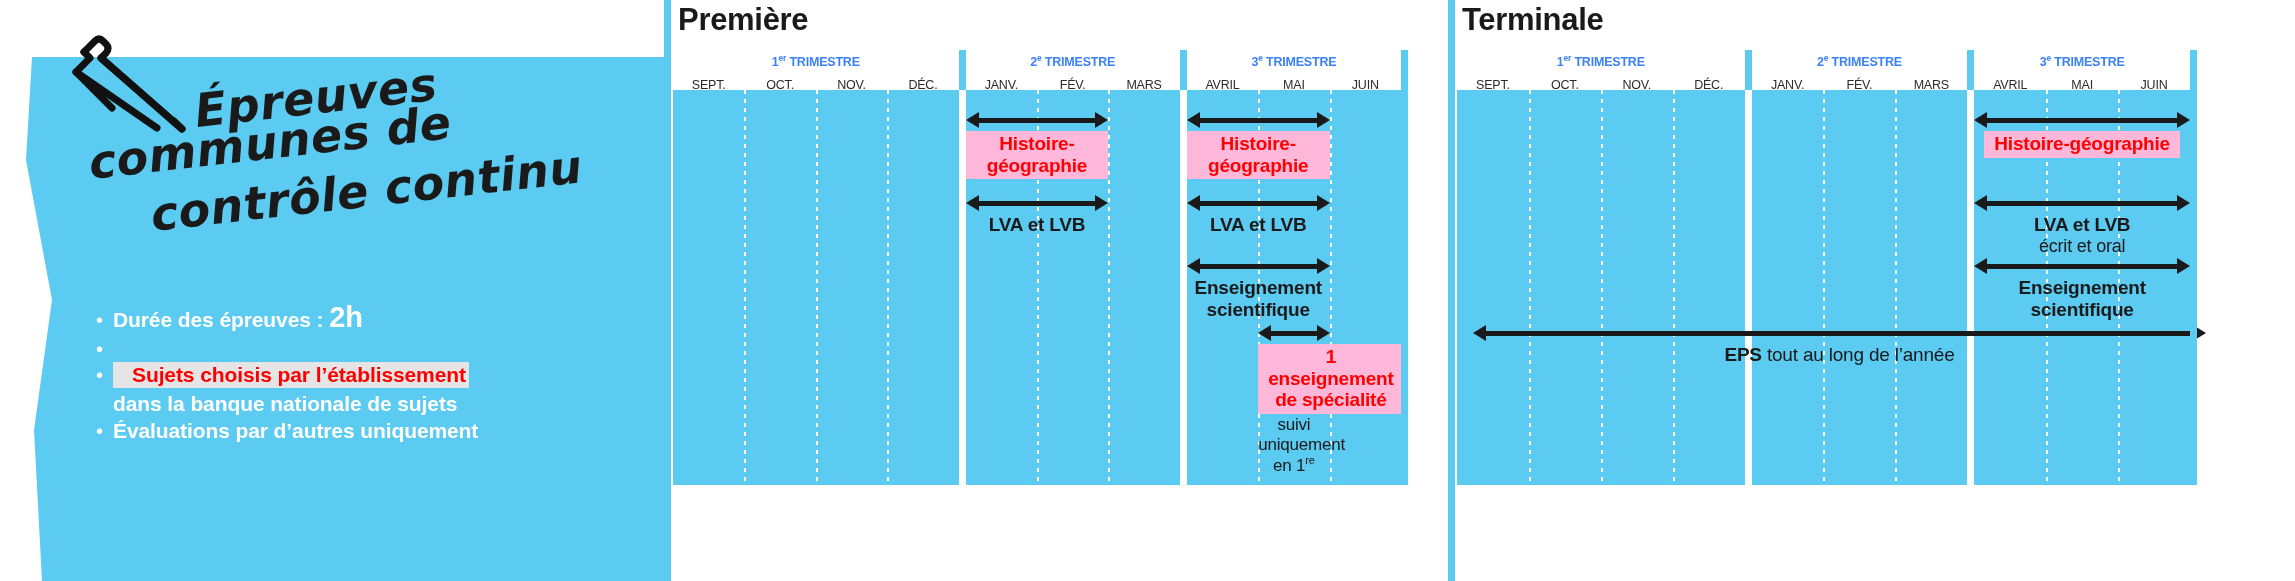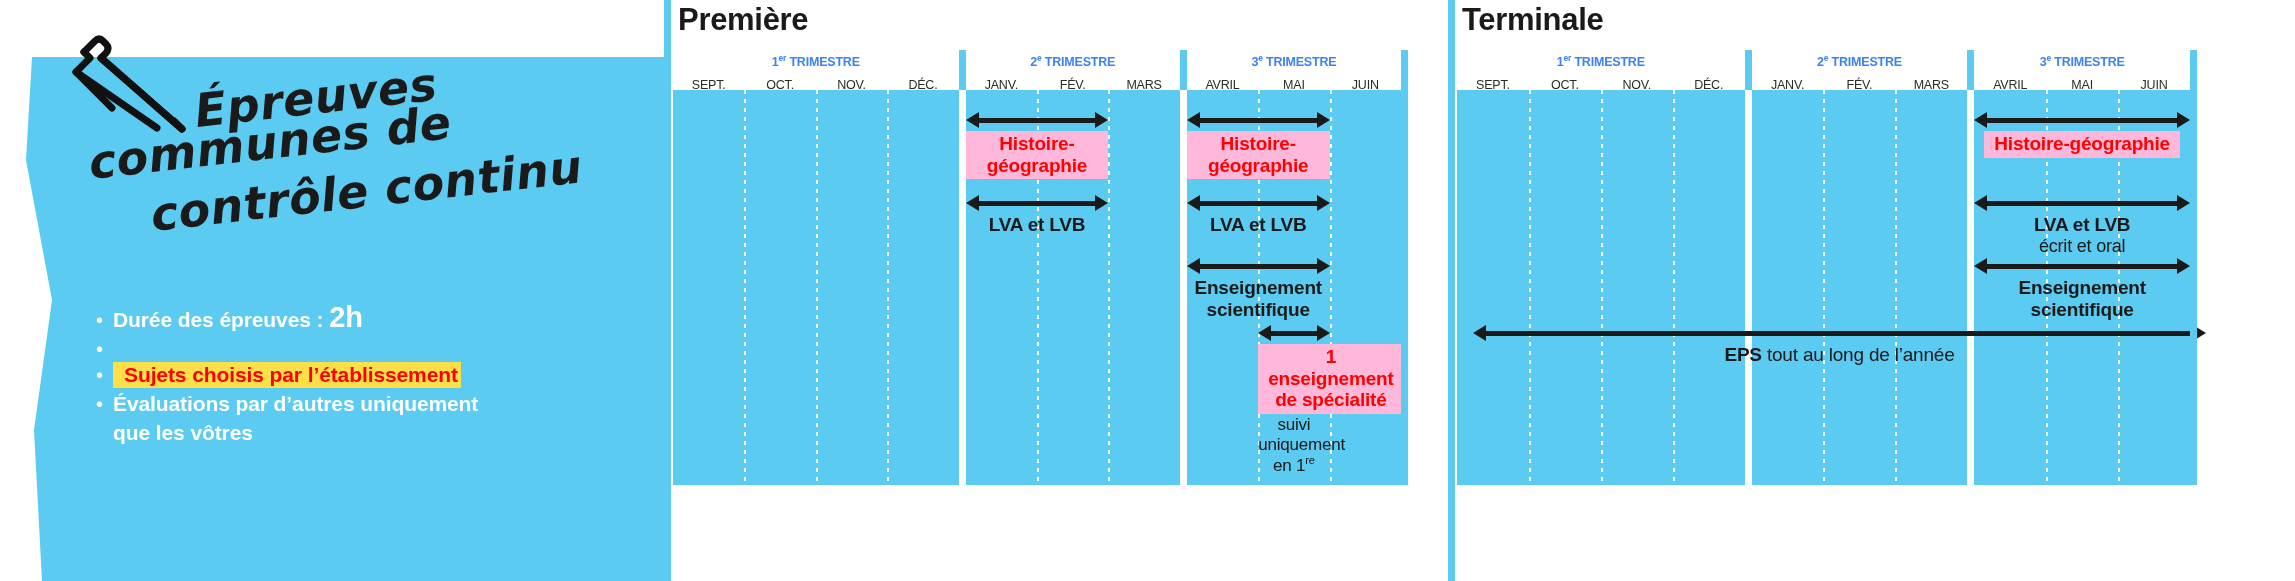--- a/index.html
+++ b/index.html
@@ -89,24 +89,24 @@
     line-height: 1.22;
     letter-spacing: -0.1px;
   }
   .big-2h {
     font-size: 29px;
     font-weight: bold;
     letter-spacing: 0px;
     margin-top: 48px;
   }
   .hl-pink {
-    background: #fde047;
+    background: #e5e5e5;
     color: #ff0000;
     font-weight: bold;
-    padding: 1px 3px 2px 11px;
+    padding: 1px 3px 2px 19px;
     display: inline-block;
     line-height: 1.1;
   }
   .sub-line {
     color: #ffffff;
     font-weight: bold;
     font-size: 21px;
     line-height: 1.22;
     padding-left: 17px;
     letter-spacing: -0.1px;
@@ -332,26 +332,26 @@
         </div>
 
         <div class="bullet-row">
           <span class="bullet-dot">•</span>
         </div>
 
         <div class="bullet-row">
           <span class="bullet-dot">•</span>
           <span class="bullet-text"><span class="hl-pink">Sujets choisis par l’établissement</span></span>
         </div>
+        <div class="sub-line">dans la banque nationale de sujets</div>
 
         <div class="bullet-row" style="margin-top:1px;">
           <span class="bullet-dot">•</span>
           <span class="bullet-text">Évaluations par d’autres uniquement</span>
         </div>
-        <div class="sub-line">que les vôtres</div>
       </div>
     </div>
   </div>
 
   <div class="year-block" id="block-premiere">
     <div class="year-leftbar"></div>
     <div class="year-title">Première</div>
 
     <div class="tl-header" id="hdr-premiere" style="width: 735px;">
         <div class="tri-head" style="width: 285.6px;">

